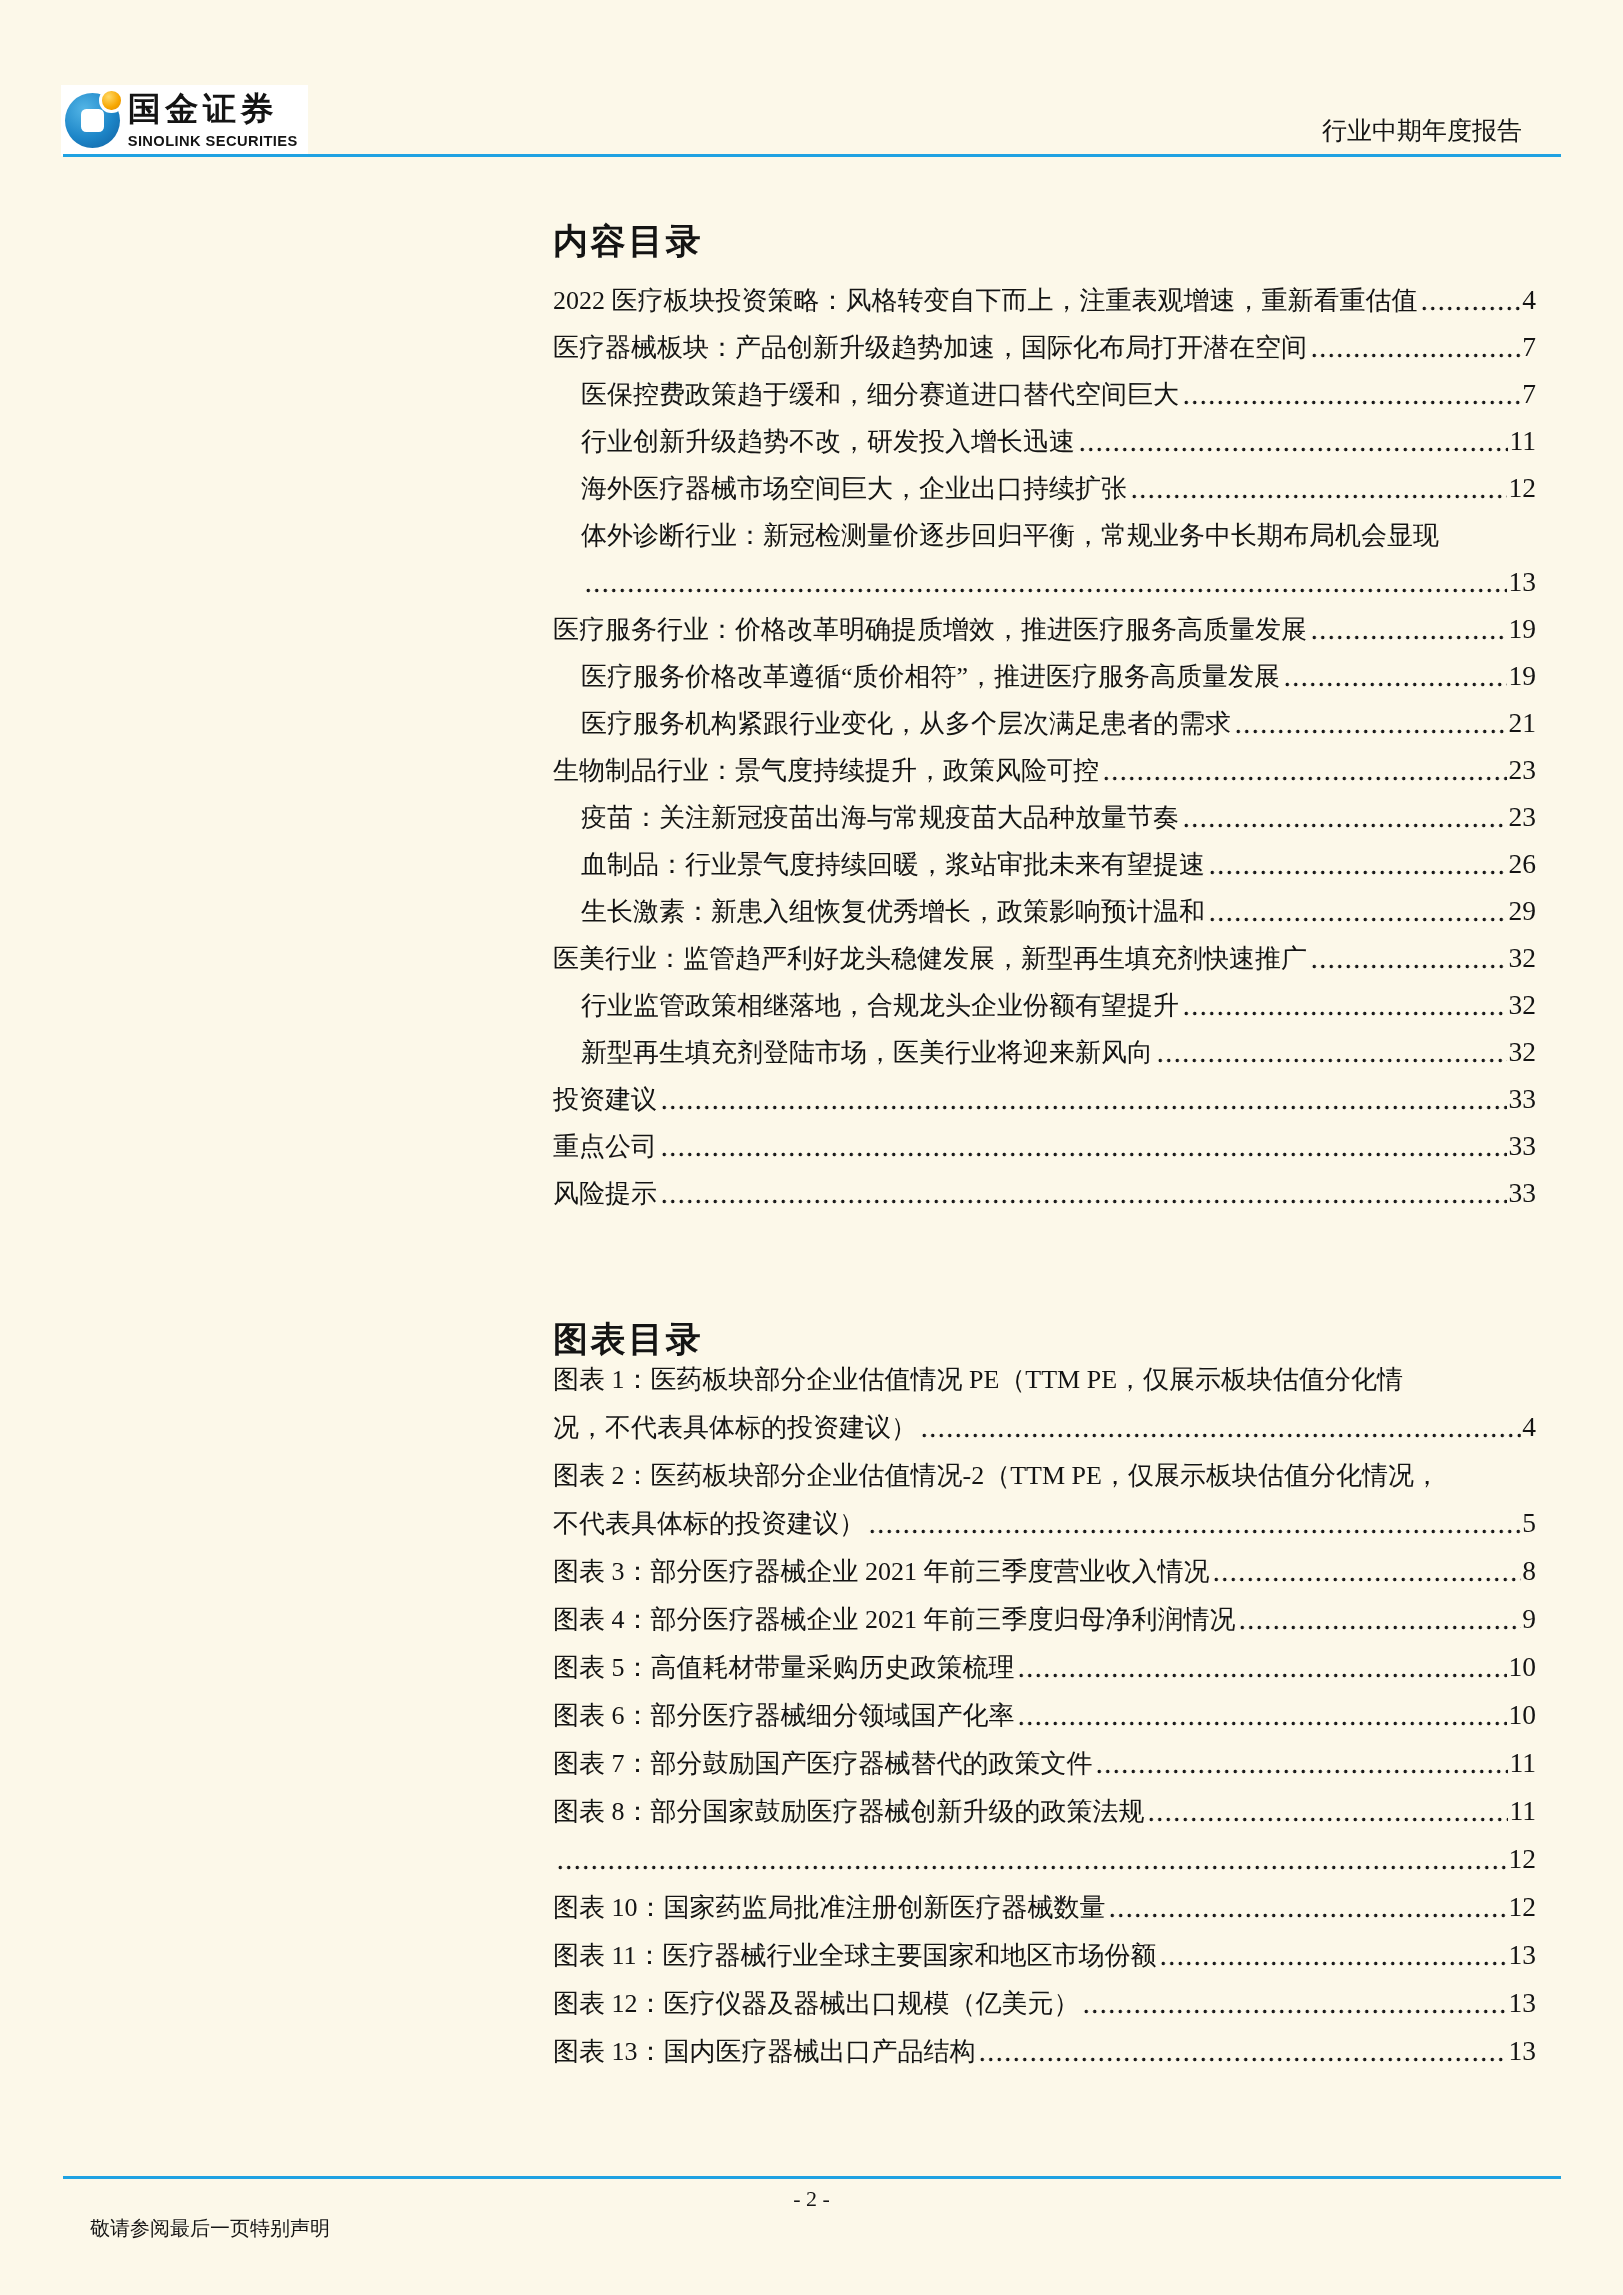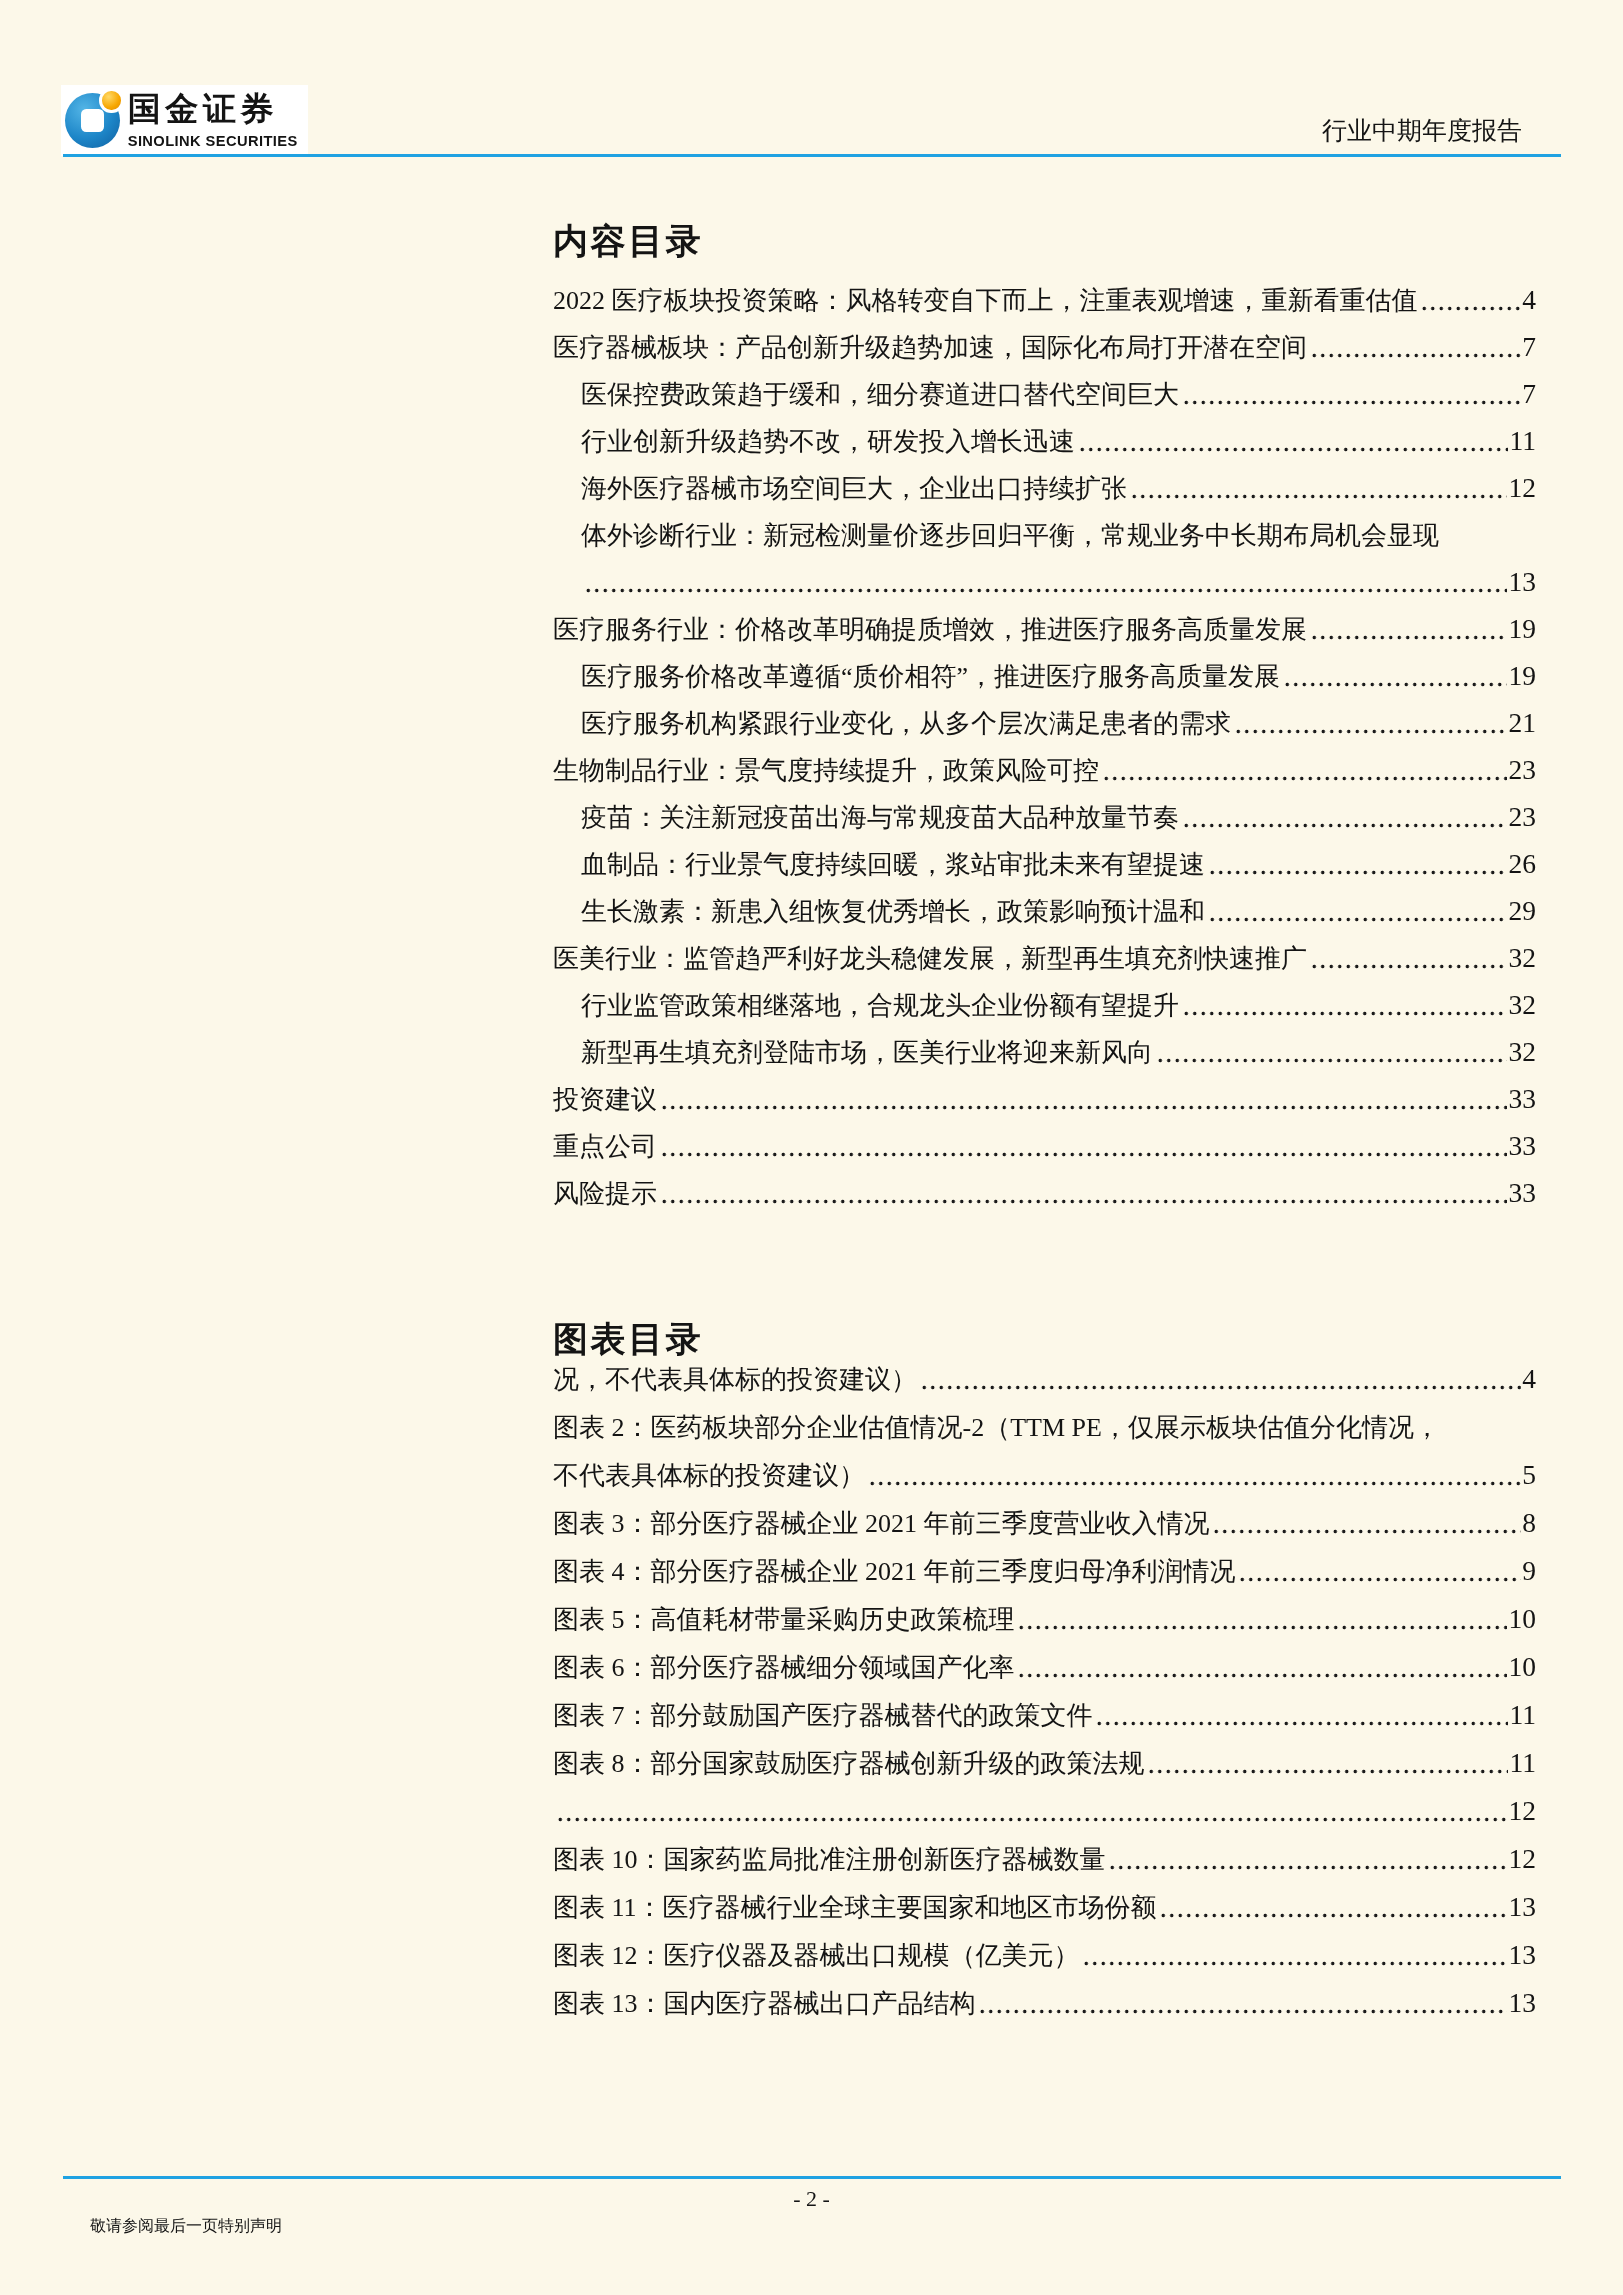--- a/index.html
+++ b/index.html
@@ -39,21 +39,21 @@
   .row{display:flex;align-items:flex-end;padding-bottom:5.9px;box-sizing:border-box;}
   .row.i1{padding-left:28px;}
   .t{font-size:26px;line-height:1.15;white-space:nowrap;flex:0 1 auto;overflow:hidden;}
   .leader{flex:1 1 0;min-width:0;height:26px;margin:0 1.3px 0 2.6px;
         background-image:radial-gradient(circle,#1a1a1a 1.6px,transparent 2px);
         background-size:8.5px 8.5px;background-repeat:repeat-x;background-position:left bottom 3.9px;}
   .pg{font-size:27.5px;line-height:1.15;flex:0 0 auto;}
 
   
   .pageno{position:absolute;left:0;top:2187px;width:1623px;text-align:center;font-size:22px;line-height:1.1;}
-  .disclaimer{position:absolute;left:90px;top:2216px;font-size:16px;line-height:1.2;}
+  .disclaimer{position:absolute;left:90px;top:2216px;font-size:20px;line-height:1.2;}
 </style>
 </head>
 <body>
 
 <div class="page">
 
   <div class="logo">
     <div class="logo-mark">
       <div class="lm-circle"></div>
       <div class="lm-hole"></div>
@@ -167,20 +167,23 @@
         <div class="row">
           <span class="t">风险提示</span>
           <span class="leader"></span>
           <span class="pg">33</span>
         </div>
       </div>
 
     <h1 class="sec-title t-figures">图表目录</h1>
     <div class="list list-figures" id="list-figures">
         <div class="row">
+          <span class="t">图表 1：医药板块部分企业估值情况 PE（TTM PE，仅展示板块估值分化情</span>
+        </div>
+        <div class="row">
           <span class="t">况，不代表具体标的投资建议）</span>
           <span class="leader"></span>
           <span class="pg">4</span>
         </div>
         <div class="row">
           <span class="t">图表 2：医药板块部分企业估值情况-2（TTM PE，仅展示板块估值分化情况，</span>
         </div>
         <div class="row">
           <span class="t">不代表具体标的投资建议）</span>
           <span class="leader"></span>

